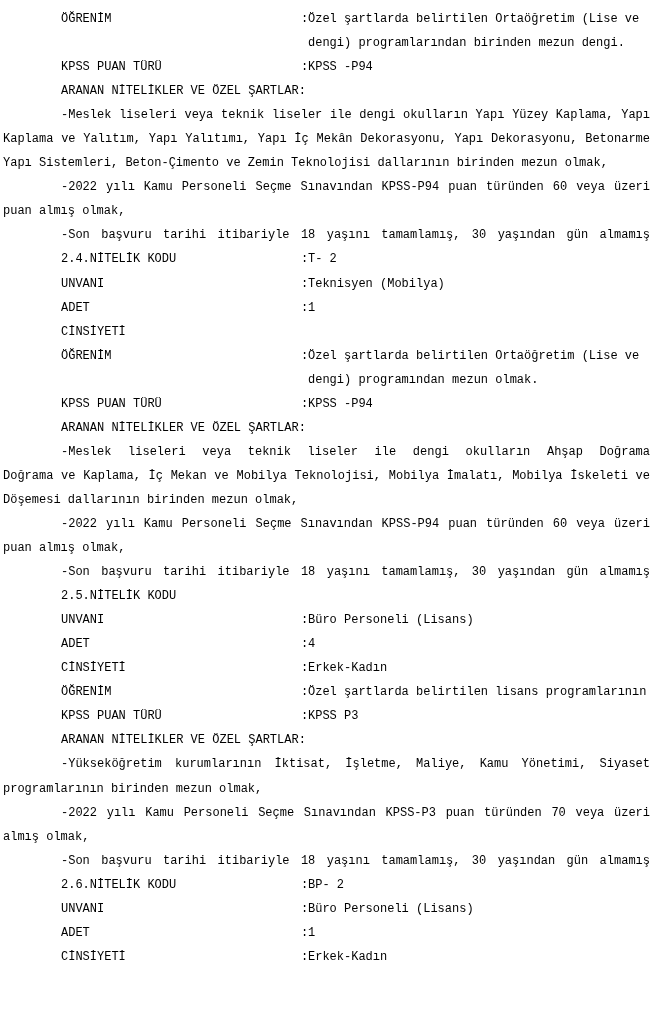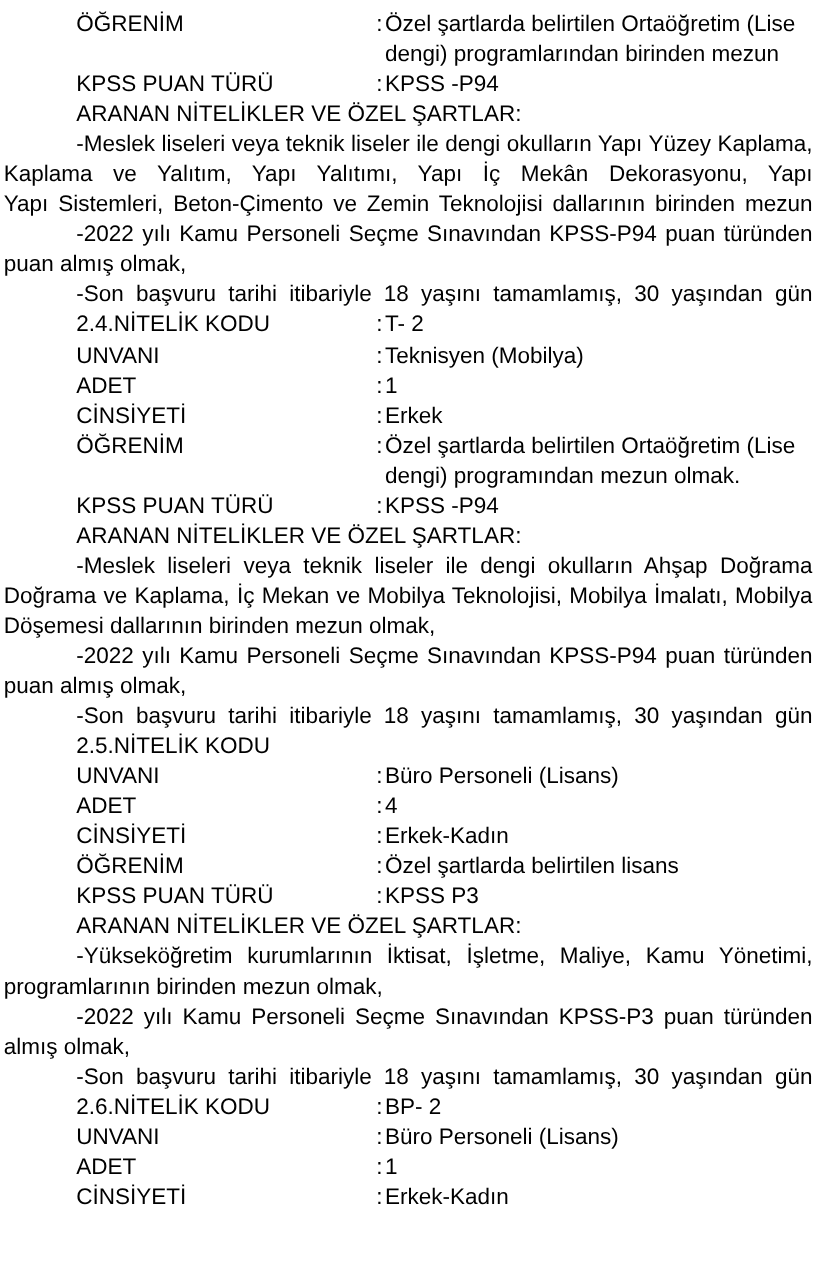--- a/index.html
+++ b/index.html
@@ -8,22 +8,22 @@
     background: #ffffff;
   }
   .page {
     position: relative;
     width: 654px;
     height: 1024px;
     box-sizing: border-box;
     padding: 7px 4px 0 3px;
     background: #ffffff;
     color: #000000;
-    font-family: Liberation Sans, sans-serif;
-    font-size: 18px;
+    font-family: Liberation Mono, monospace;
+    font-size: 12px;
     line-height: 24.05px;
     overflow: hidden;
   }
   
   .field {
     display: grid;
     grid-template-columns: 58px 240px 1fr;
   }
   .field .label {
     grid-column: 2;
@@ -105,23 +105,20 @@
         </div>
       </div>
       <div class="field">
         <span class="label">ADET</span>
         <div class="value">
           <div class="value-line">1</div>
         </div>
       </div>
       <div class="field">
         <span class="label">CİNSİYETİ</span>
-        <div class="value">
-          <div class="value-line">Erkek</div>
-        </div>
       </div>
       <div class="field">
         <span class="label">ÖĞRENİM</span>
         <div class="value">
           <div class="value-line">Özel şartlarda belirtilen Ortaöğretim (Lise ve</div>
           <div class="value-line">dengi) programından mezun olmak.</div>
         </div>
       </div>
       <div class="field">
         <span class="label">KPSS PUAN TÜRÜ</span>

